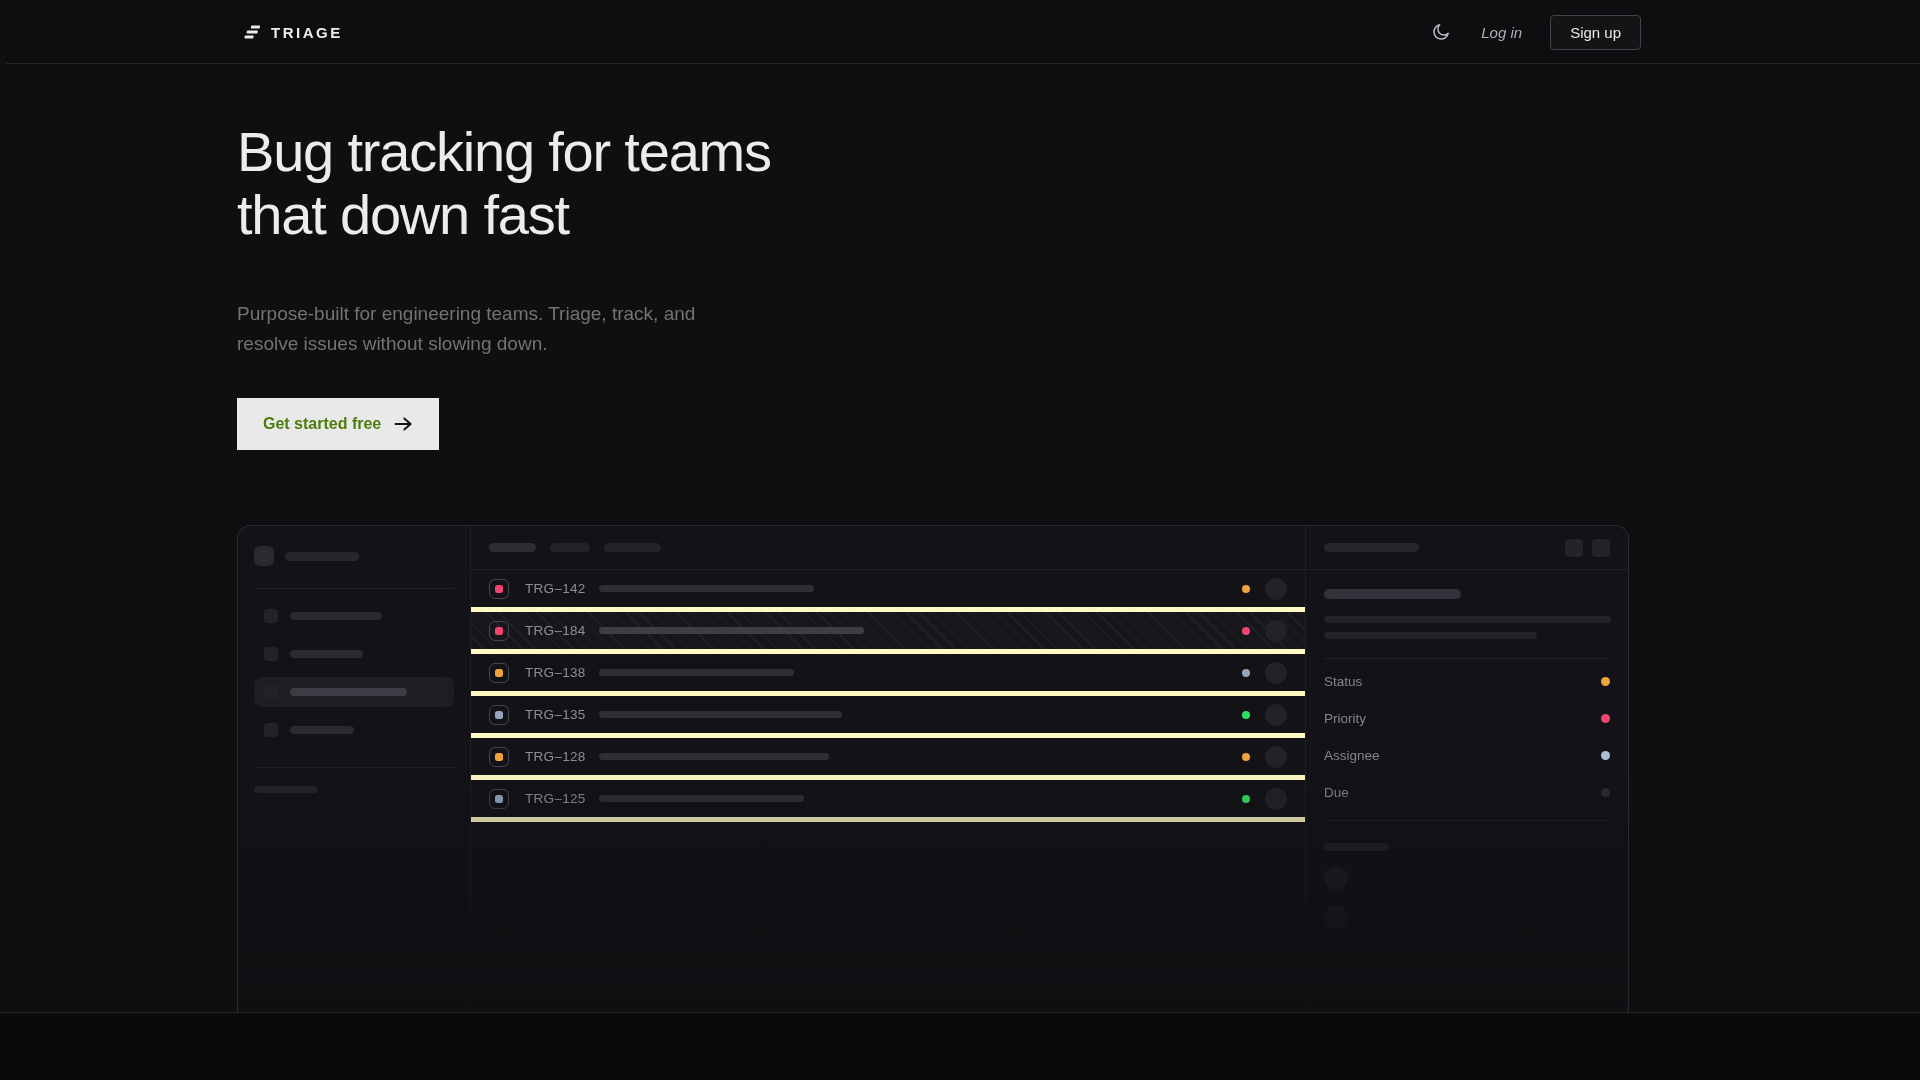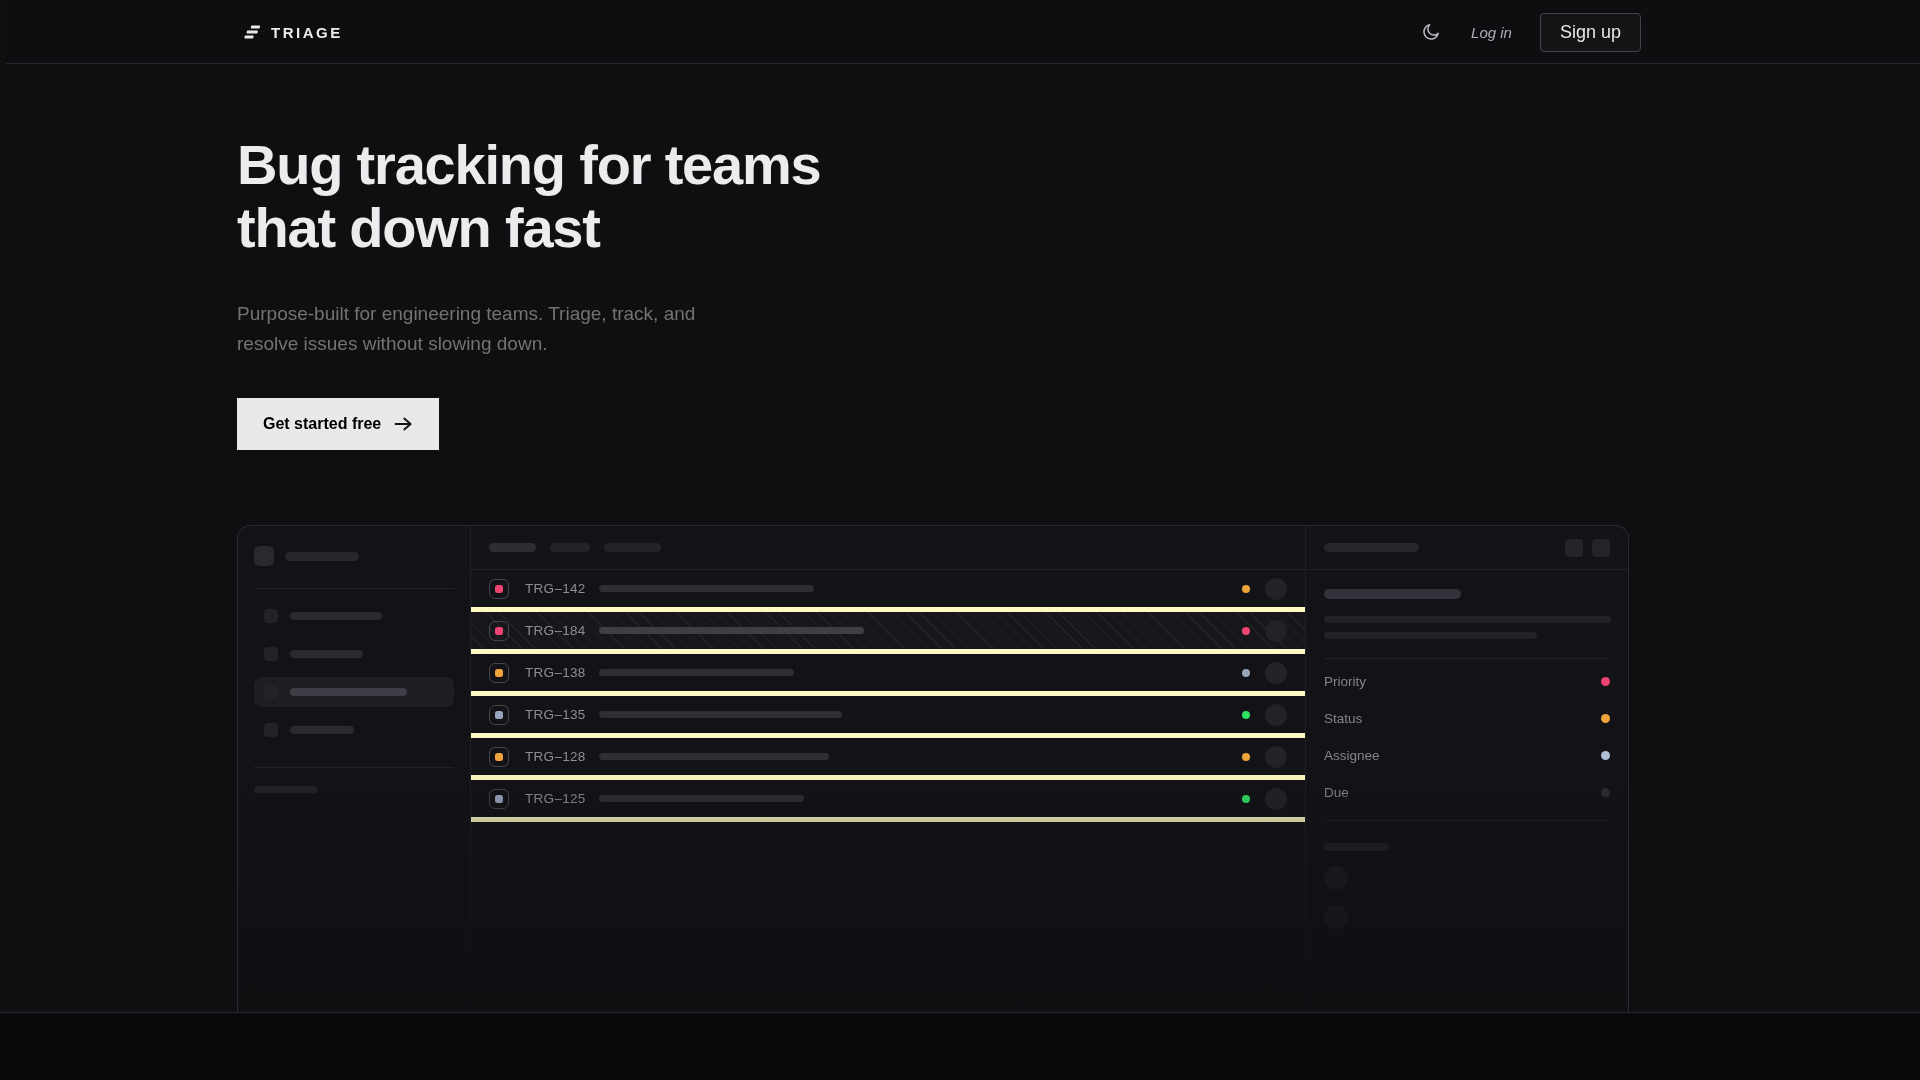--- a/index.html
+++ b/index.html
@@ -11,33 +11,33 @@
 
   
   .navbar { position:absolute; left:6px; top:0; width:1920px; height:64px;
     background:#0e0e11; border-bottom:1px solid #26262b; z-index:10; }
   .logo { position:absolute; left:237px; top:0; height:64px; display:flex; align-items:center; gap:10px; }
   .brand { color:#ececee; font-size:15px; font-weight:700; letter-spacing:2.5px; }
   .nav-right { position:absolute; right:285px; top:0; height:64px; display:flex; align-items:center; gap:28px; }
   .theme-toggle { width:24px; height:24px; display:flex; align-items:center; justify-content:center;
     background:none; border:none; cursor:pointer; }
   .login { color:#aeaeb5; font-size:15px; text-decoration:none;font-style:italic; }
-  .signup { background:#141417; color:#e9e9eb; font-size:18px; font-weight:500;
+  .signup { background:#141417; color:#e9e9eb; font-size:15px; font-weight:500;
     border:1px solid #43434a; border-radius:4px; padding:8px 19px; cursor:pointer; }
 
   
   .hero { position:absolute; left:0; top:64px; width:1920px; height:949px;
     background:#0f0f12; border-bottom:1px solid #242429; overflow:hidden; z-index:1; }
-  .hero h1 { position:absolute; left:237px; top:69px; font-size:56px; line-height:63px;
-    font-weight:700; letter-spacing:-1.2px; color:#ececef; z-index:2; }
+  .hero h1 { position:absolute; left:237px; top:56px; font-size:56px; line-height:63px;
+    font-weight:400; letter-spacing:-1.2px; color:#ececef; z-index:2; }
   .hero .sub { position:absolute; left:237px; top:227px; font-size:19px; line-height:30px;
     color:#737373; z-index:2;margin-top:8px; }
   .cta { position:absolute; left:237px; top:334px; height:52px; padding:0 26px;
     display:inline-flex; align-items:center; gap:13px; background:#e9e9ea; border:none;
-    color:#000000; font-family:"Liberation Sans",sans-serif; font-size:16px; font-weight:700;
+    color:#4d7c0f; font-family:"Liberation Sans",sans-serif; font-size:16px; font-weight:700;
     cursor:pointer; z-index:2; }
 
   
   .mockup { position:absolute; left:237px; top:461px; width:1392px; height:488px;
     background:#131317; border:1px solid #2a2a2f; border-bottom:none;
     border-radius:14px 14px 0 0; display:flex; z-index:3; }
   .mockup::after { content:""; position:absolute; left:1px; right:1px; bottom:0; top:50%;
     background:linear-gradient(180deg, rgba(15,15,18,0) 0%, rgba(15,15,18,0.55) 55%, rgba(15,15,18,0.95) 100%);
     pointer-events:none; z-index:6; border-radius:0; }
 
@@ -273,27 +273,27 @@
         <span class="sq18"></span>
         <span class="sq18"></span>
       </div>
       <div class="panel-body">
         <span class="sk p-title"></span>
         <span class="sk p-desc1"></span>
         <span class="sk p-desc2"></span>
         <hr>
         <div>
   <div class="field-row">
+    <span class="field-label">Status</span>
+    <span class="field-dot" style="--dot-c: #f0a33a;"></span>
+  </div>
+
+  <div class="field-row">
     <span class="field-label">Priority</span>
     <span class="field-dot" style="--dot-c: #ef4370;"></span>
-  </div>
-
-  <div class="field-row">
-    <span class="field-label">Status</span>
-    <span class="field-dot" style="--dot-c: #f0a33a;"></span>
   </div>
 
   <div class="field-row">
     <span class="field-label">Assignee</span>
     <span class="field-dot" style="--dot-c: #aebfd4;"></span>
   </div>
 
   <div class="field-row">
     <span class="field-label">Due</span>
     <span class="field-dot" style="--dot-c: #2c2c32;"></span>

